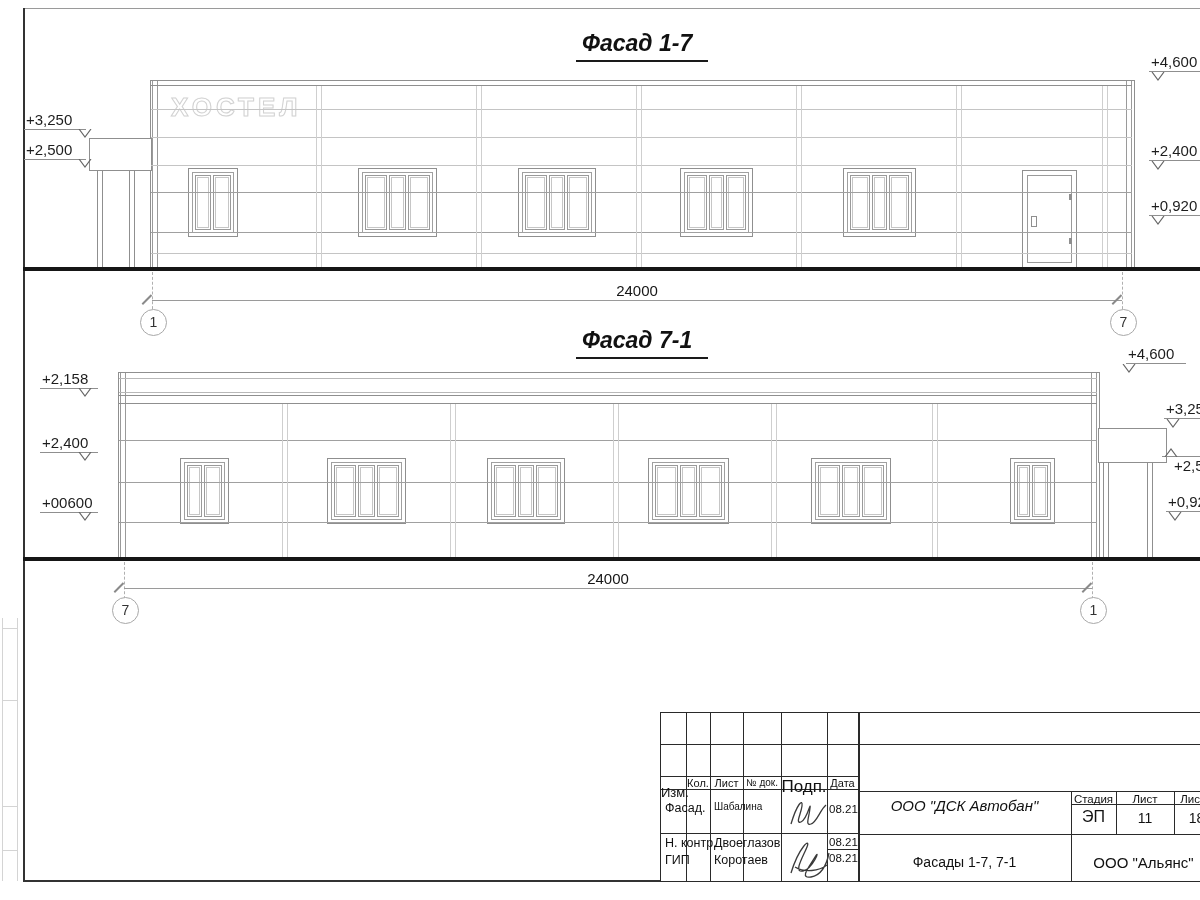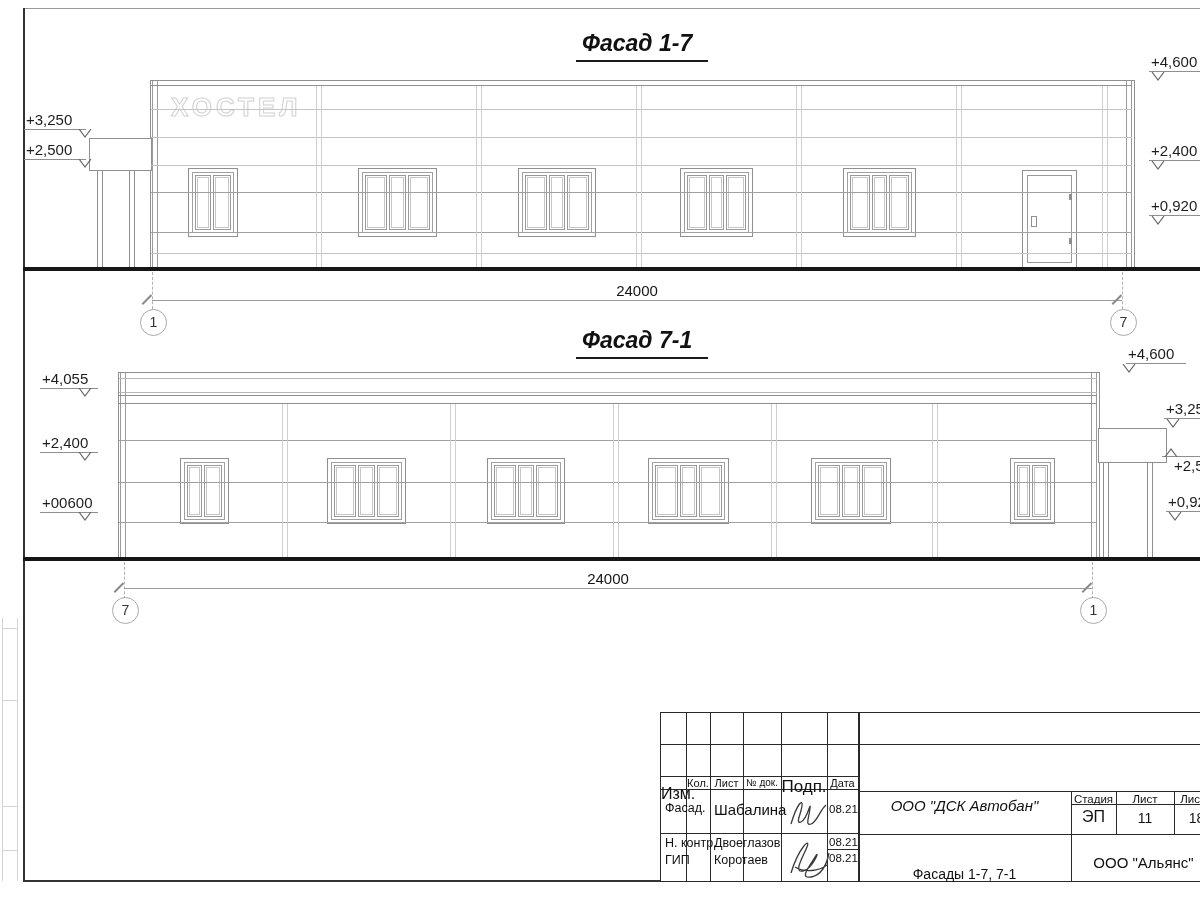--- a/index.html
+++ b/index.html
@@ -270,21 +270,21 @@
       </div>
     </div>
 
   <div class="canopy" style="left:1098px;top:428px;width:67px;height:33px;"></div>
   <div class="post" style="left:1103px;top:462px;height:96px;"></div>
   <div class="post" style="left:1147px;top:462px;height:96px;"></div>
 
   <div class="gr" style="left:23px;top:557px;width:1177px;"></div>
 
   <div class="mk" style="left:40px;top:370px;width:58px;">
-      <span class="t">+4,055</span>
+      <span class="t">+2,158</span>
     </div>
   <svg class="chev" style="left:78px;top:388px;" viewBox="0 0 14 9">
       <path d="M1,0 L7,8 L13,0"></path>
     </svg>
   <div class="mk" style="left:40px;top:434px;width:58px;">
       <span class="t">+2,400</span>
     </div>
   <svg class="chev" style="left:78px;top:452px;" viewBox="0 0 14 9">
       <path d="M1,0 L7,8 L13,0"></path>
     </svg>
@@ -344,29 +344,29 @@
 
     <div class="h" style="left:0;top:31px;width:545px;"></div>
     <div class="h" style="left:0;top:63px;width:197px;"></div>
     <div class="h" style="left:0;top:76px;width:197px;"></div>
     <div class="h" style="left:197px;top:78px;width:348px;"></div>
     <div class="h" style="left:410px;top:91px;width:135px;"></div>
     <div class="h" style="left:0;top:120px;width:197px;"></div>
     <div class="h" style="left:197px;top:121px;width:348px;"></div>
     <div class="h" style="left:166px;top:136px;width:31px;"></div>
 
-    <div class="txt ctr" style="left:0;top:64px;width:25px;font-size:16px;margin-top:8px;">Изм.</div>
+    <div class="txt ctr" style="left:0;top:64px;width:25px;font-size:13px;margin-top:8px;">Изм.</div>
     <div class="txt ctr" style="left:25px;top:64px;width:24px;font-size:11px;">Кол.</div>
     <div class="txt ctr" style="left:49px;top:64px;width:33px;font-size:11px;">Лист</div>
     <div class="txt ctr" style="left:82px;top:64px;width:38px;font-size:10px;">№ док.</div>
     <div class="txt ctr" style="left:120px;top:64px;width:46px;font-size:17px;">Подп.</div>
     <div class="txt ctr" style="left:166px;top:64px;width:31px;font-size:11px;">Дата</div>
 
     <div class="txt" style="left:4px;top:88px;font-size:12.5px;">Фасад.</div>
-    <div class="txt" style="left:53px;top:88px;font-size:15px;">Шабалина</div>
+    <div class="txt" style="left:53px;top:88px;font-size:10px;">Шабалина</div>
     <div class="txt" style="left:168px;top:90px;font-size:11.5px;">08.21</div>
     <div class="txt" style="left:4px;top:123px;font-size:12.5px;">Н. контр.</div>
     <div class="txt" style="left:53px;top:123px;font-size:12.5px;">Двоеглазов</div>
     <div class="txt" style="left:168px;top:123px;font-size:11.5px;">08.21</div>
     <div class="txt" style="left:4px;top:140px;font-size:12.5px;">ГИП</div>
     <div class="txt" style="left:53px;top:140px;font-size:12.5px;">Коротаев</div>
     <div class="txt" style="left:168px;top:139px;font-size:11.5px;">08.21</div>
 
     <svg class="sig" style="left:126px;top:81px;" width="44" height="38" viewBox="0 0 44 38">
       <path d="M4,30 C10,10 16,4 15,12 C14,20 8,30 14,28 C20,26 24,6 23,14 C22,24 18,32 24,30 C30,28 33,16 39,11"></path>
@@ -375,21 +375,21 @@
       <path d="M6,42 C14,16 26,6 22,16 C18,26 8,42 18,40 C28,38 36,16 30,26 C24,36 14,48 26,46 C38,44 42,32 44,22 M10,36 C20,42 34,40 42,34"></path>
     </svg>
 
     <div class="txt ctr" style="left:197px;top:84px;width:213px;font-size:15px;font-style:italic;">ООО "ДСК Автобан"</div>
     <div class="txt ctr" style="left:410px;top:80px;width:45px;font-size:11.5px;">Стадия</div>
     <div class="txt ctr" style="left:455px;top:80px;width:58px;font-size:11.5px;">Лист</div>
     <div class="txt ctr" style="left:513px;top:80px;width:50px;font-size:11.5px;">Листов</div>
     <div class="txt ctr" style="left:410px;top:95px;width:45px;font-size:16px;">ЭП</div>
     <div class="txt ctr" style="left:455px;top:97px;width:58px;font-size:14px;">11</div>
     <div class="txt ctr" style="left:513px;top:97px;width:45px;font-size:14px;">18</div>
-    <div class="txt ctr" style="left:197px;top:141px;width:213px;font-size:14px;margin-top:12px;">Фасады 1-7, 7-1</div>
+    <div class="txt ctr" style="left:197px;top:141px;width:213px;font-size:14px;">Фасады 1-7, 7-1</div>
     <div class="txt ctr" style="left:410px;top:141px;width:145px;font-size:15px;">ООО "Альянс"</div>
   </div>
 <div class="hl" style="left: 151px; top: 85px; width: 981px; background: rgb(143, 143, 143);"></div>
     <div class="hl" style="left: 151px; top: 109px; width: 981px; background: rgb(196, 196, 196);"></div>
     <div class="hl" style="left: 151px; top: 137px; width: 981px; background: rgb(196, 196, 196);"></div>
     <div class="hl" style="left: 151px; top: 165px; width: 981px; background: rgb(196, 196, 196);"></div>
     <div class="hl" style="left: 151px; top: 192px; width: 981px; background: rgb(160, 160, 160);"></div>
     <div class="hl" style="left: 151px; top: 232px; width: 981px; background: rgb(160, 160, 160);"></div>
     <div class="hl" style="left: 151px; top: 253px; width: 981px; background: rgb(196, 196, 196);"></div>
     <div class="hl" style="left: 119px; top: 378px; width: 978px; background: rgb(184, 184, 184);"></div>

